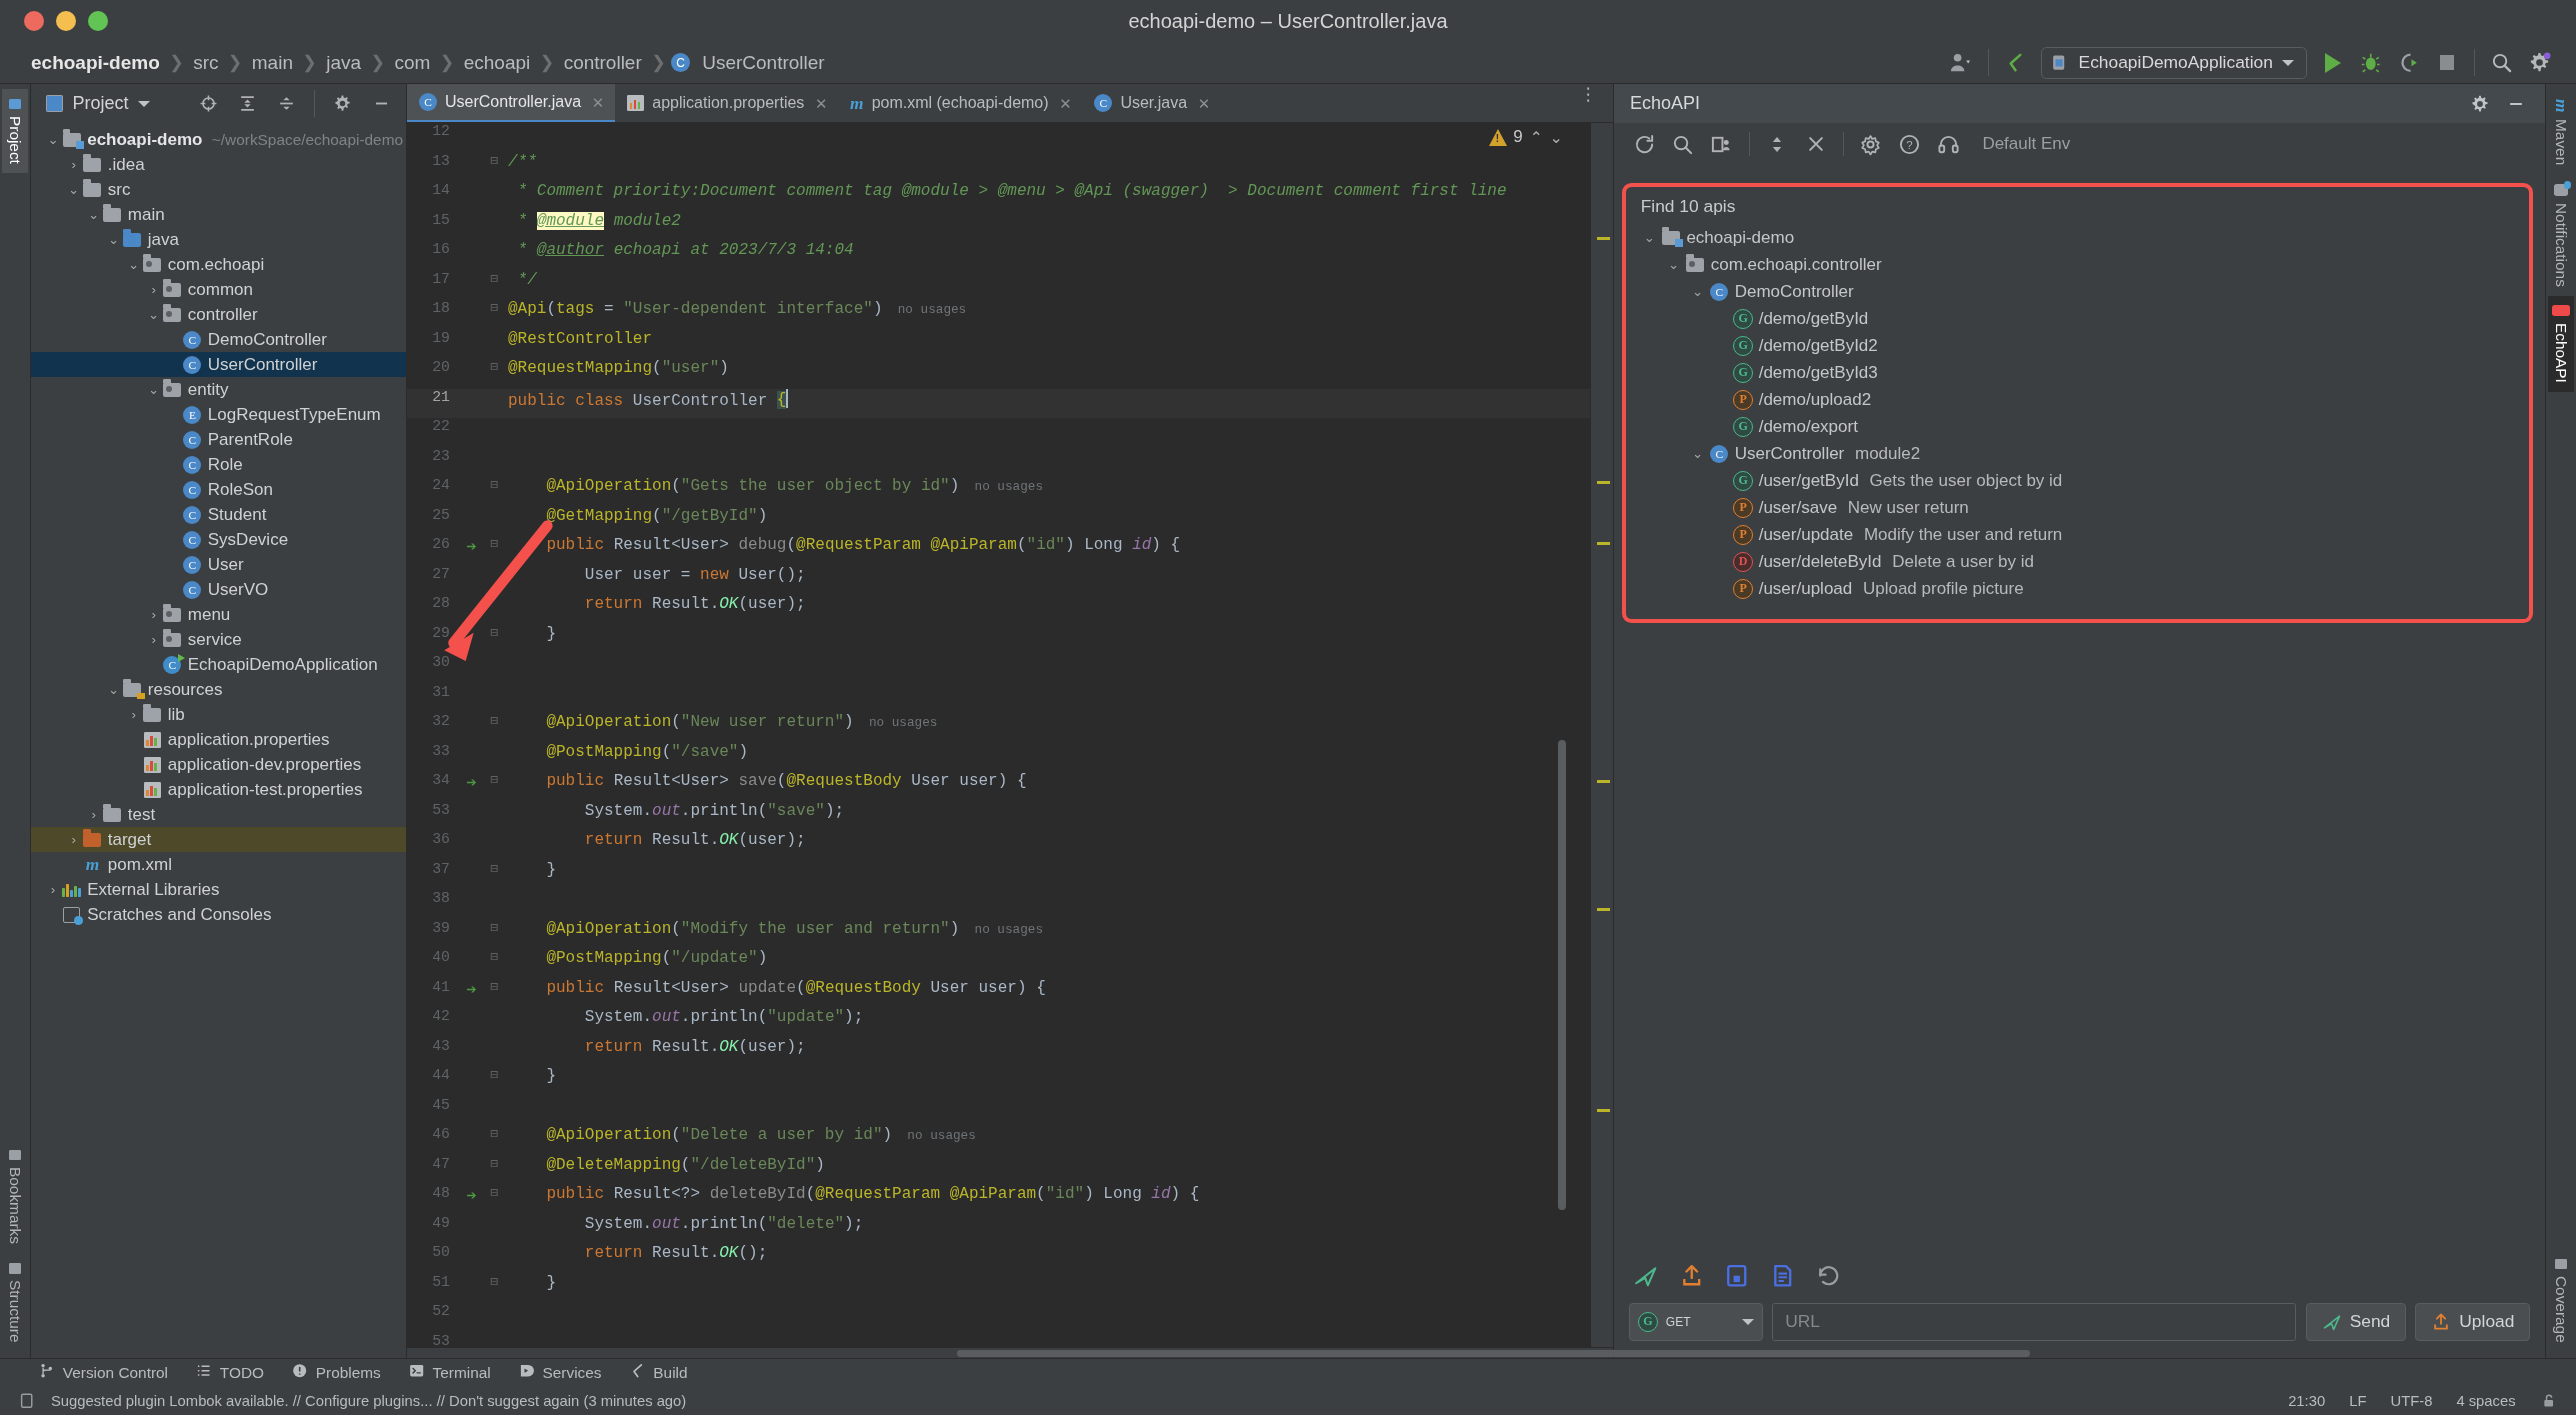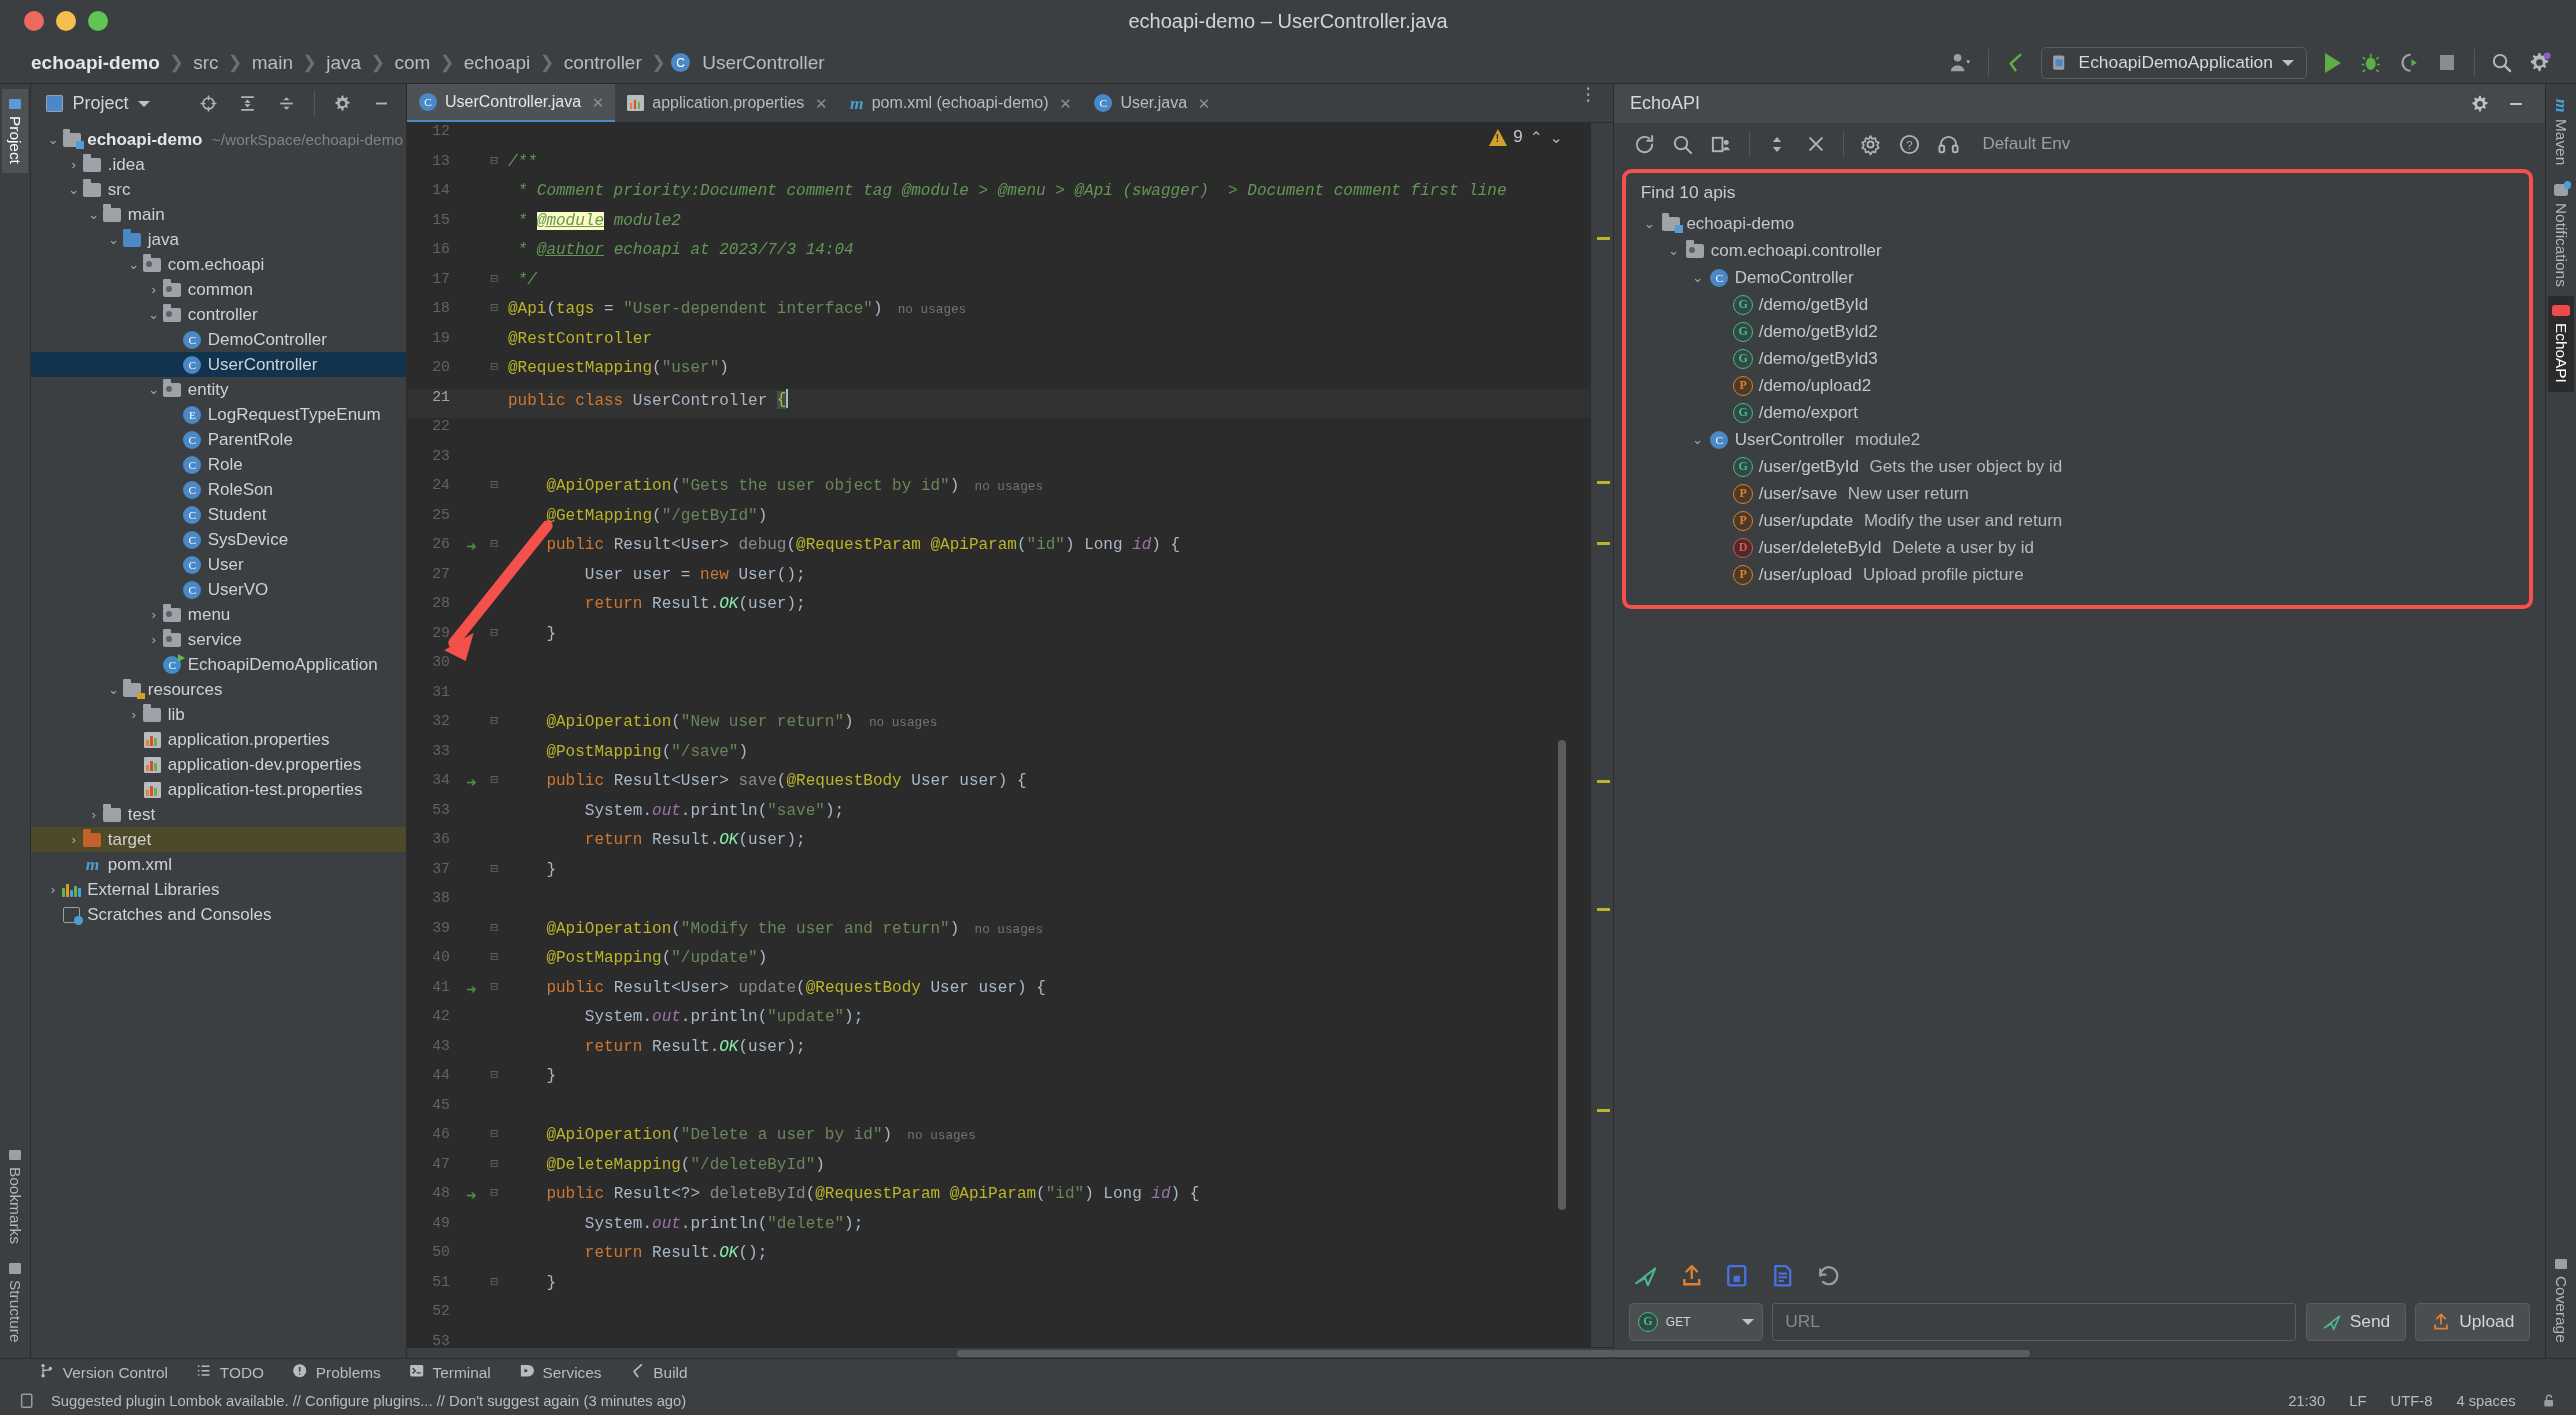--- a/index.html
+++ b/index.html
@@ -251,21 +251,21 @@
     padding: 0 12px; gap: 2.7px; flex: none;
   }
   .etb {
     width: 36px; height: 36px; display: flex;
     align-items: center; justify-content: center; color: #b0b3b5;
   }
   .etb-sep { width: 0.7px; height: 24px; background: #55585a; margin: 0 6.7px; }
   .env-label { color: #9b9fa1; font-size: 17px; margin-left: 13.4px; }
 
   .tree-box {
-    margin: 4px 12px 0 8px;
+    margin: 18px 12px 0 8px;
     border: 4.7px solid #f4514c; border-radius: 9.4px;
     padding: 9.4px 10.7px 17.4px 10.7px;
     flex: none;
   }
   .findline { color: #c8cbcd; font-size: 17.4px; margin-bottom: 6.7px; padding-left: 4px; }
   .tnode {
     height: 27px; display: flex; align-items: center;
     color: #c4c7c9; font-size: 17px; white-space: nowrap;
   }
   .tnode .arw { width: 20px; flex: none; text-align: center; color: #a6a9ab; font-size: 13.4px; }

